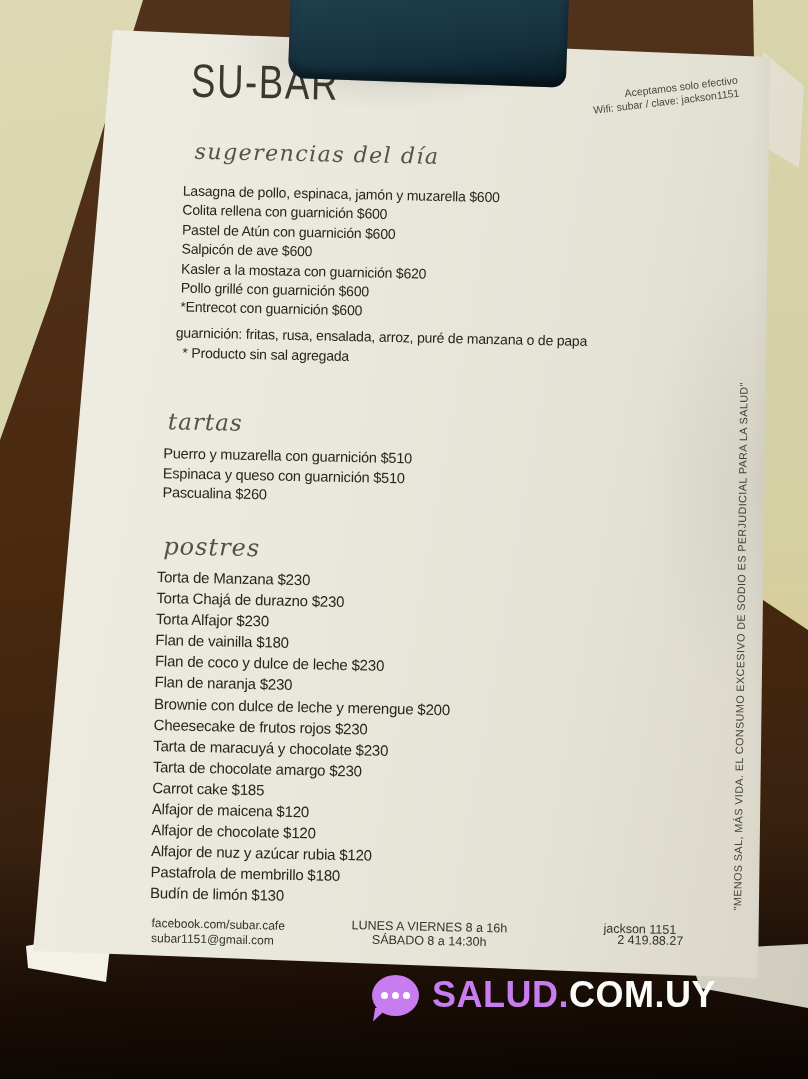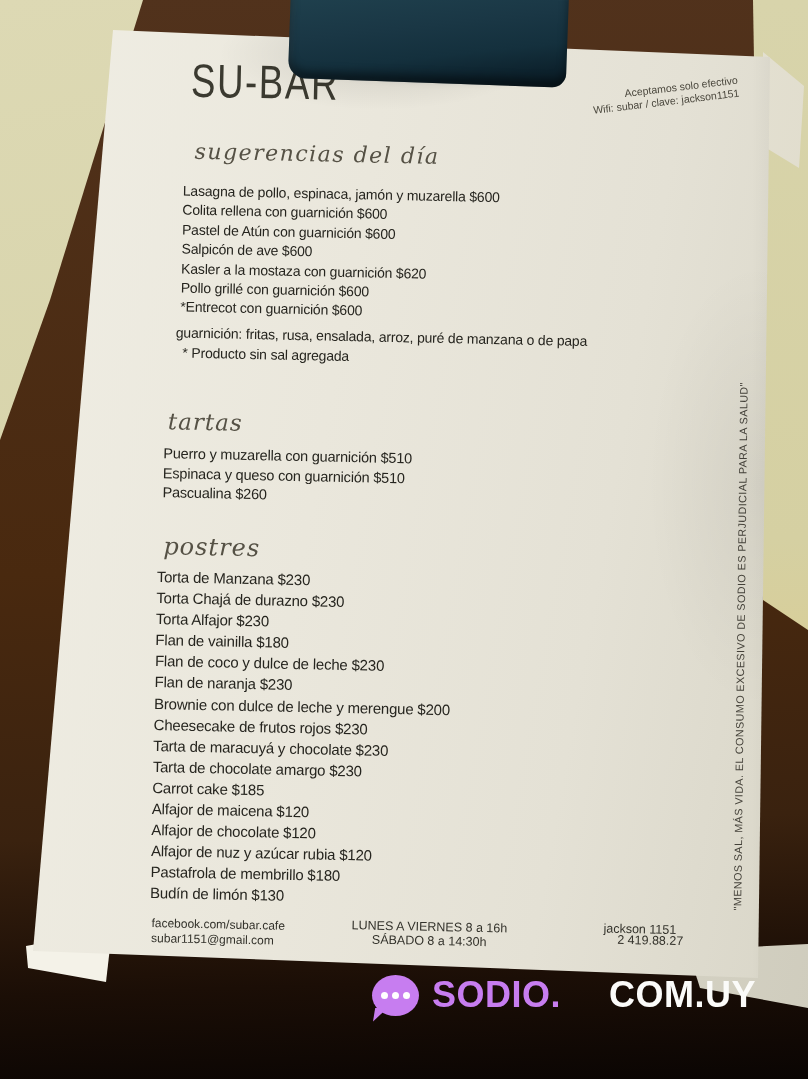--- a/index.html
+++ b/index.html
@@ -64,21 +64,21 @@
     box-shadow:inset 0 -7px 10px rgba(0,0,0,0.45), inset 3px 0 6px rgba(255,255,255,0.05);}
 
   .watermark{position:absolute;left:372px;top:974px;display:flex;align-items:center;gap:13px;}
   .bubble{position:relative;width:47px;height:41px;border-radius:50%;background:#c77df0;flex:none;}
   .bubble::after{content:"";position:absolute;left:1px;bottom:-6px;width:15px;height:14px;
     background:#c77df0;clip-path:polygon(0 100%,100% 0,15% 0);}
   .dots{position:absolute;inset:0;display:flex;align-items:center;justify-content:center;gap:4px;}
   .dot{width:7px;height:7px;border-radius:50%;background:#fff;}
   .wm-text{font-size:36px;font-weight:bold;letter-spacing:0.5px;white-space:nowrap;}
   .wm-purple{color:#c77df0;}
-  .wm-white{color:#fbfbf9;margin-left:48px;}
+  .wm-white{color:#fbfbf9;}
 </style>
 </head>
 <body>
 
 <div class="scene">
   <div class="bg-poly wall-tl"></div>
   <div class="bg-poly wall-r"></div>
   <div class="bg-poly scrap-tab"></div>
   <div class="bg-poly scrap-br"></div>
   <div class="bg-poly scrap-bl"></div>
@@ -162,16 +162,16 @@
 
   <div class="watermark">
     <div class="bubble">
       <div class="dots">
         <span class="dot"></span>
         <span class="dot"></span>
         <span class="dot"></span>
       </div>
     </div>
     <div class="wm-text">
-      <span class="wm-purple">SODIO.</span><span class="wm-white">COM.UY</span>
+      <span class="wm-purple">SALUD.</span><span class="wm-white">COM.UY</span>
     </div>
   </div>
 </div>
 
 </body></html>

